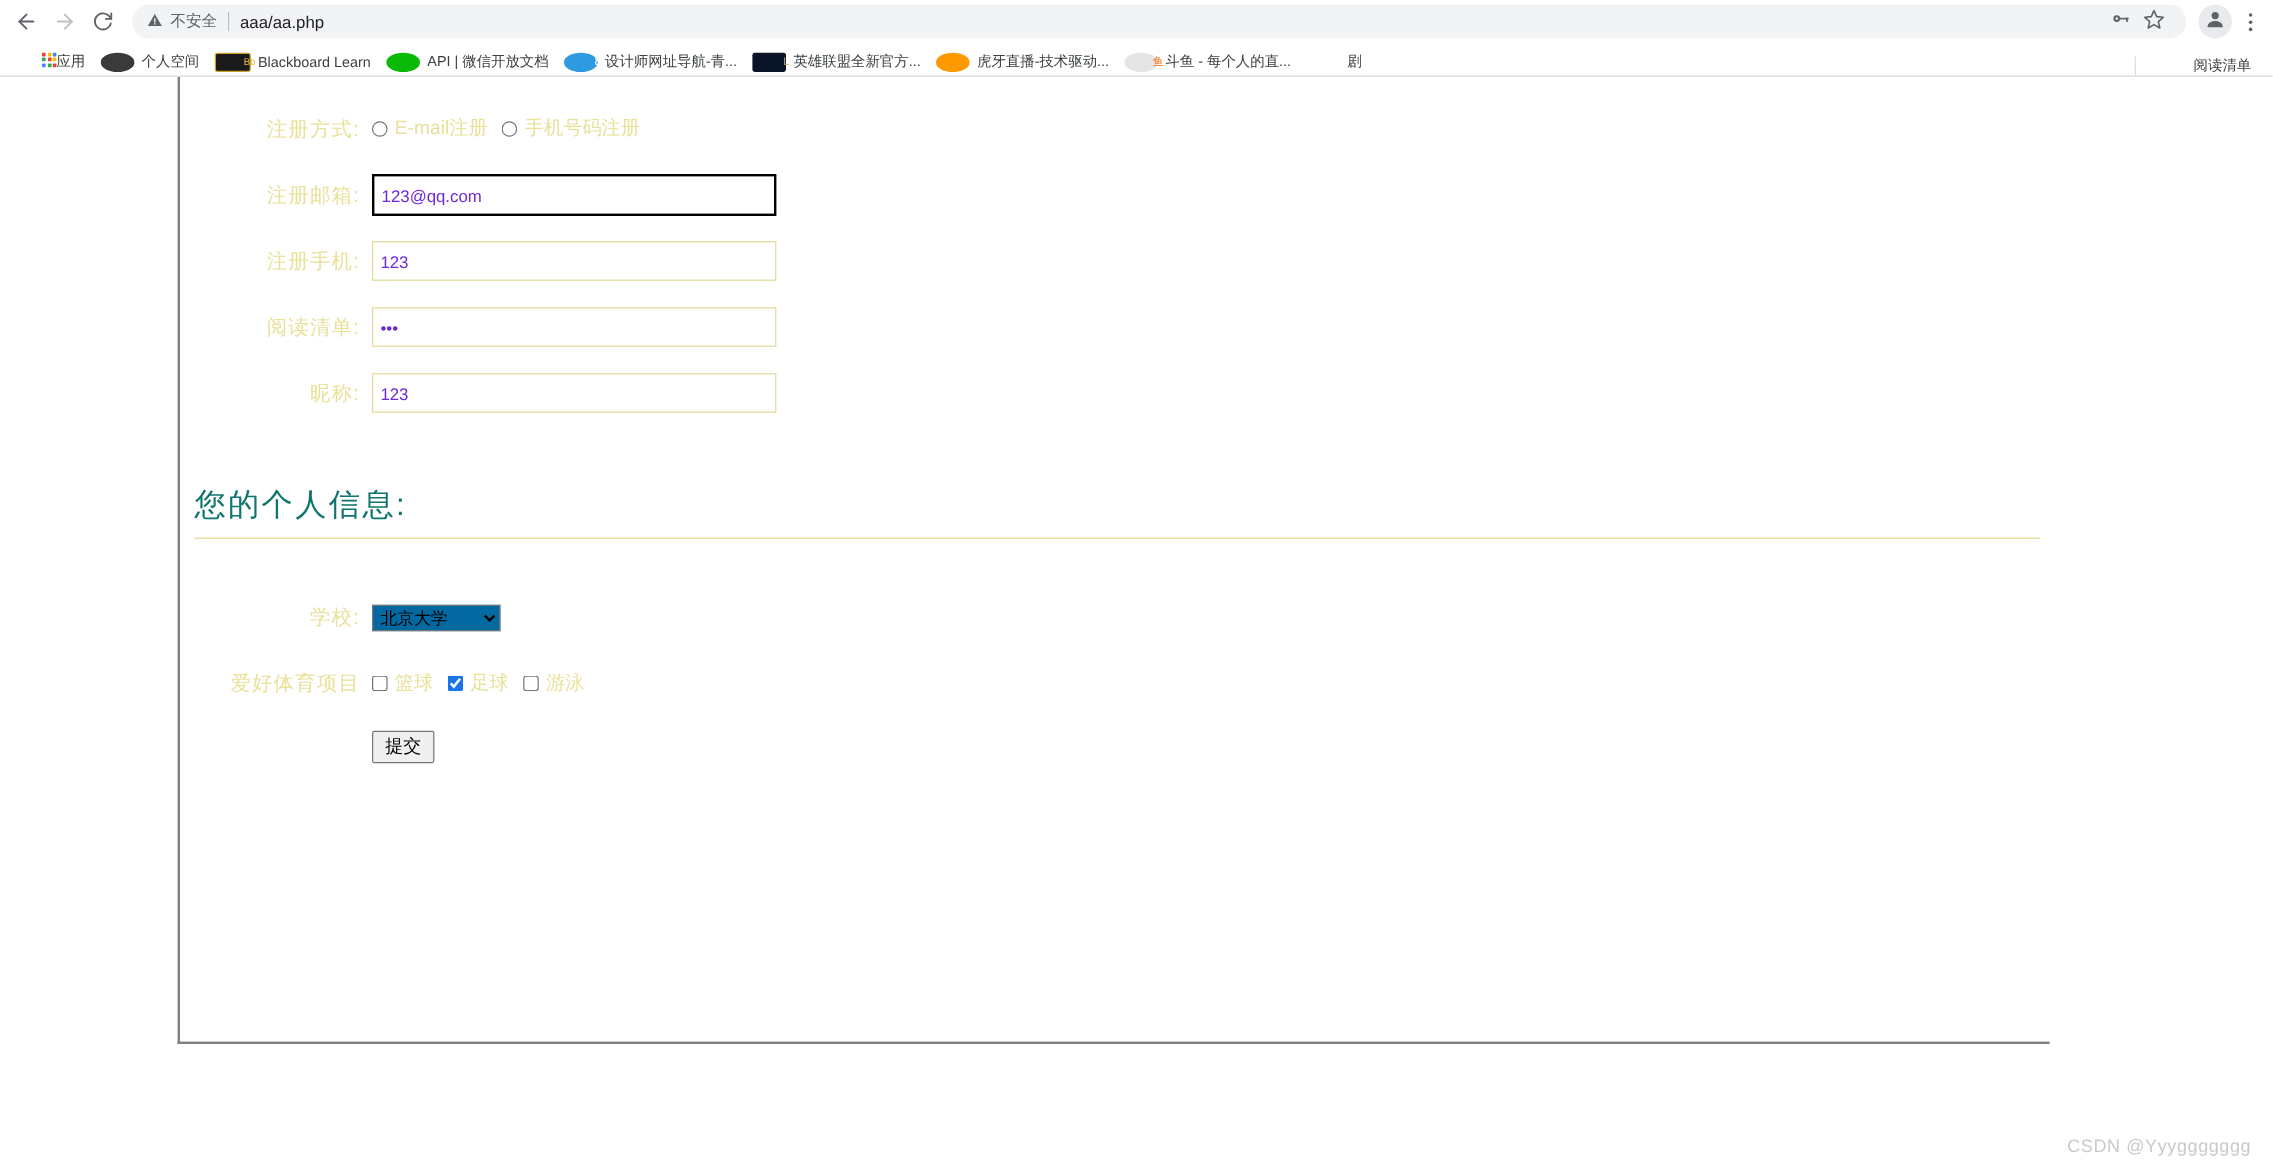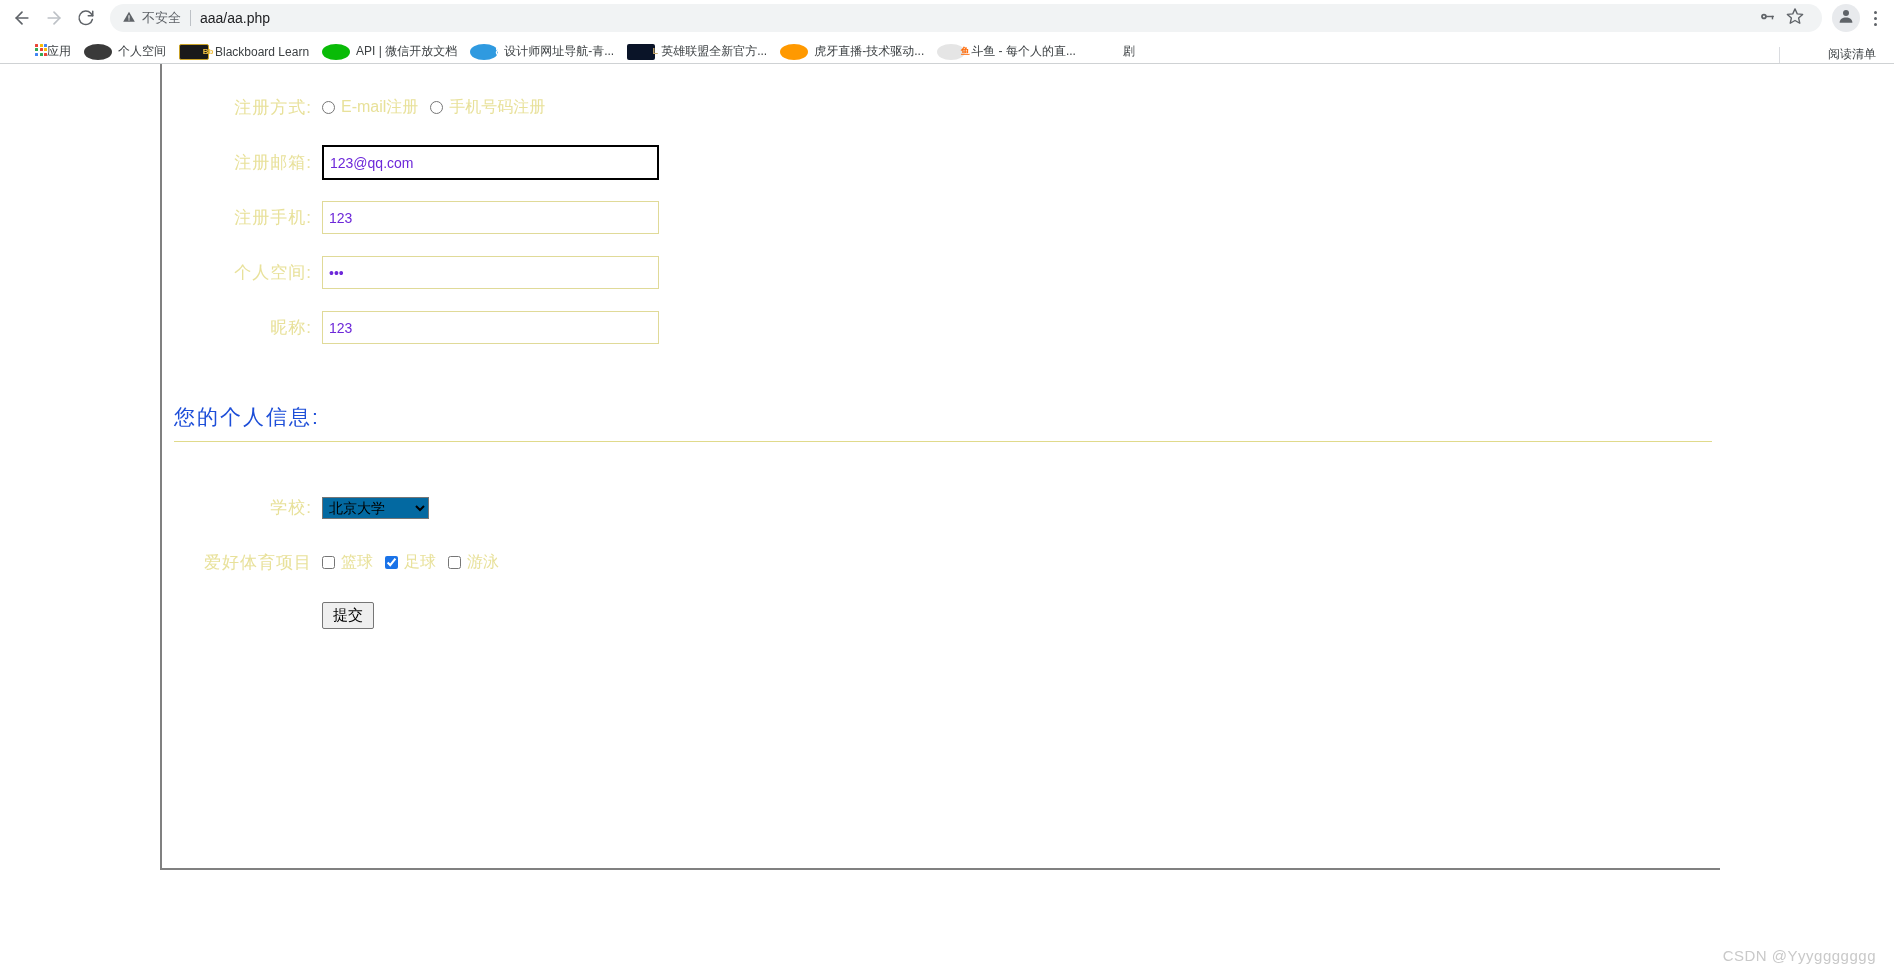--- a/index.html
+++ b/index.html
@@ -110,21 +110,21 @@
     overflow: hidden;
   }
   .bm-label { overflow: hidden; text-overflow: ellipsis; white-space: nowrap; }
   .bm-ico {
     width: 16px; height: 16px;
     flex: 0 0 16px;
     display: flex; align-items: center; justify-content: center;
     font-size: 10px; line-height: 1;
     border-radius: 2px;
     color: #fff;
-    font-weight: bold;
+    font-weight: normal;
     padding-left: 28px;
   }
   
   .ico-apps { display:grid; grid-template-columns: repeat(3,3px); grid-template-rows: repeat(3,3px); gap:1.5px; }
   .ico-apps i { width:3px; height:3px; display:block; border-radius:0.5px;}
   .ico-circle { border-radius: 50%; }
   .bm-right {
     margin-left: auto;
     display: flex;
     align-items: center;
@@ -136,21 +136,21 @@
   
   #page-viewport {
     position: relative;
     width: 100%;
     height: 910px;
     background: #ffffff;
     overflow: hidden;
   }
   #content-wrap {
     position: absolute;
-    left: 160px;
+    left: 148px;
     top: 0px;
     width: 1560px;
     border-left: 2px solid #808080;
     border-bottom: 2px solid #808080;
     height: 806px;
     background: #fff;
   }
 
   .form-row {
     display: flex;
@@ -210,22 +210,22 @@
     font-family: "Liberation Sans", sans-serif;
     height: 22px;
     width: 107px;
     border: 1px solid #767676;
     background: #0369a1;
     color: #000;
     padding: 0 2px;
   }
 
   #section-heading {
-    color: #1d4ed8;
-    font-size: 21px;
+    color: #0f766e;
+    font-size: 26px;
     letter-spacing: 2px;
     padding: 18px 0 10px 12px;
   }
   #section-rule {
     border: none;
     border-top: 1px solid #e0da8b;
     margin: 0 8px 0 12px;
   }
 
   .spacer-sm { height: 30px; }
@@ -467,21 +467,21 @@
       <div class="f-label">注册邮箱:</div>
       <input class="txt-input focused" type="text" value="123@qq.com" style="">
     </div>
 
     <div class="form-row">
       <div class="f-label">注册手机:</div>
       <input class="txt-input" type="text" value="123" style="">
     </div>
 
     <div class="form-row">
-      <div class="f-label">个人空间:</div>
+      <div class="f-label">阅读清单:</div>
       <input class="txt-input" type="password" value="123" style="">
     </div>
 
     <div class="form-row">
       <div class="f-label">昵称:</div>
       <input class="txt-input" type="text" value="123" style="">
     </div>
 
     <div class="spacer-sm"></div>
 

